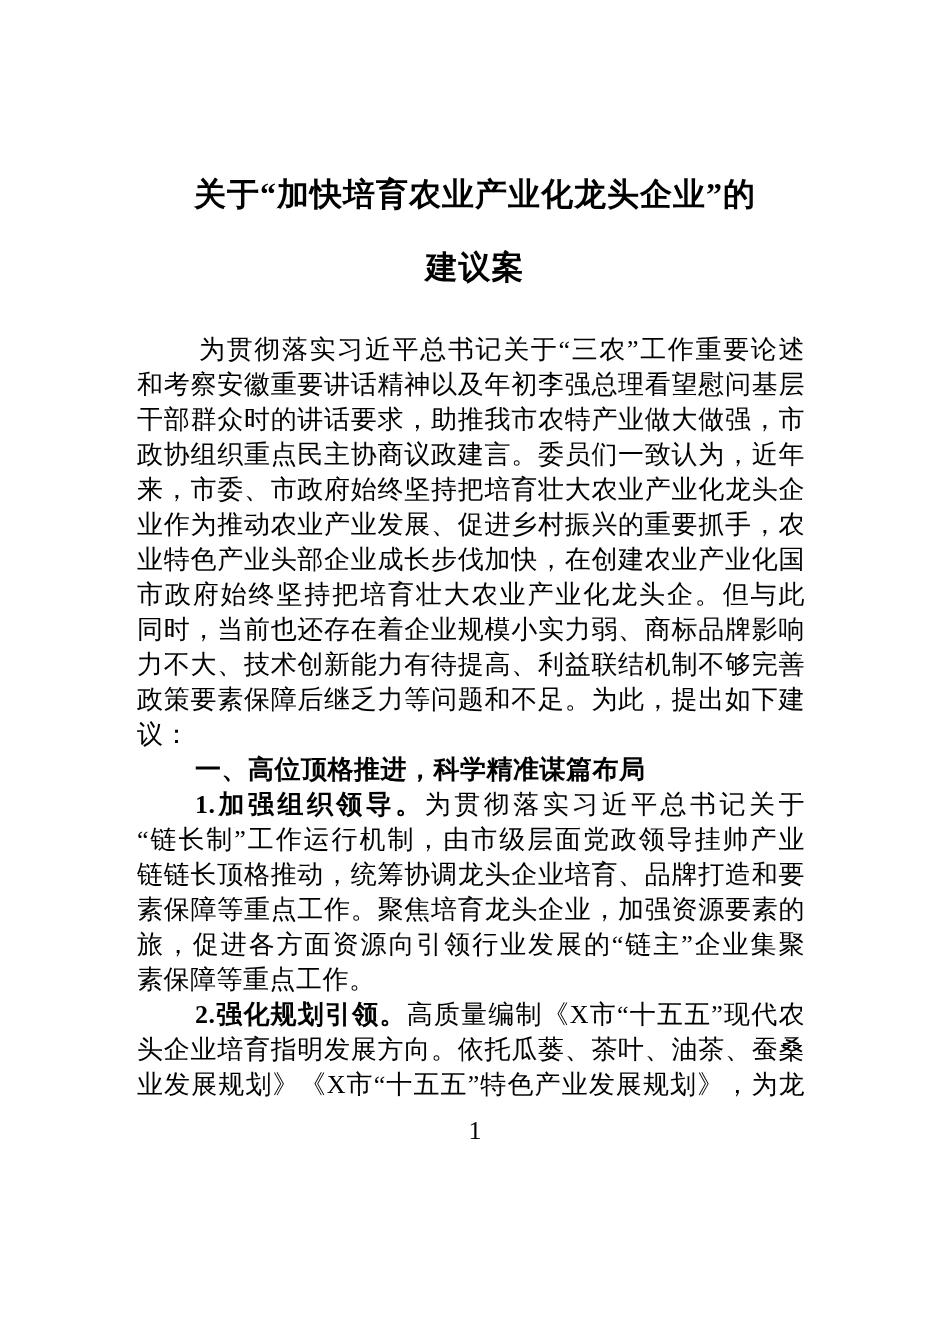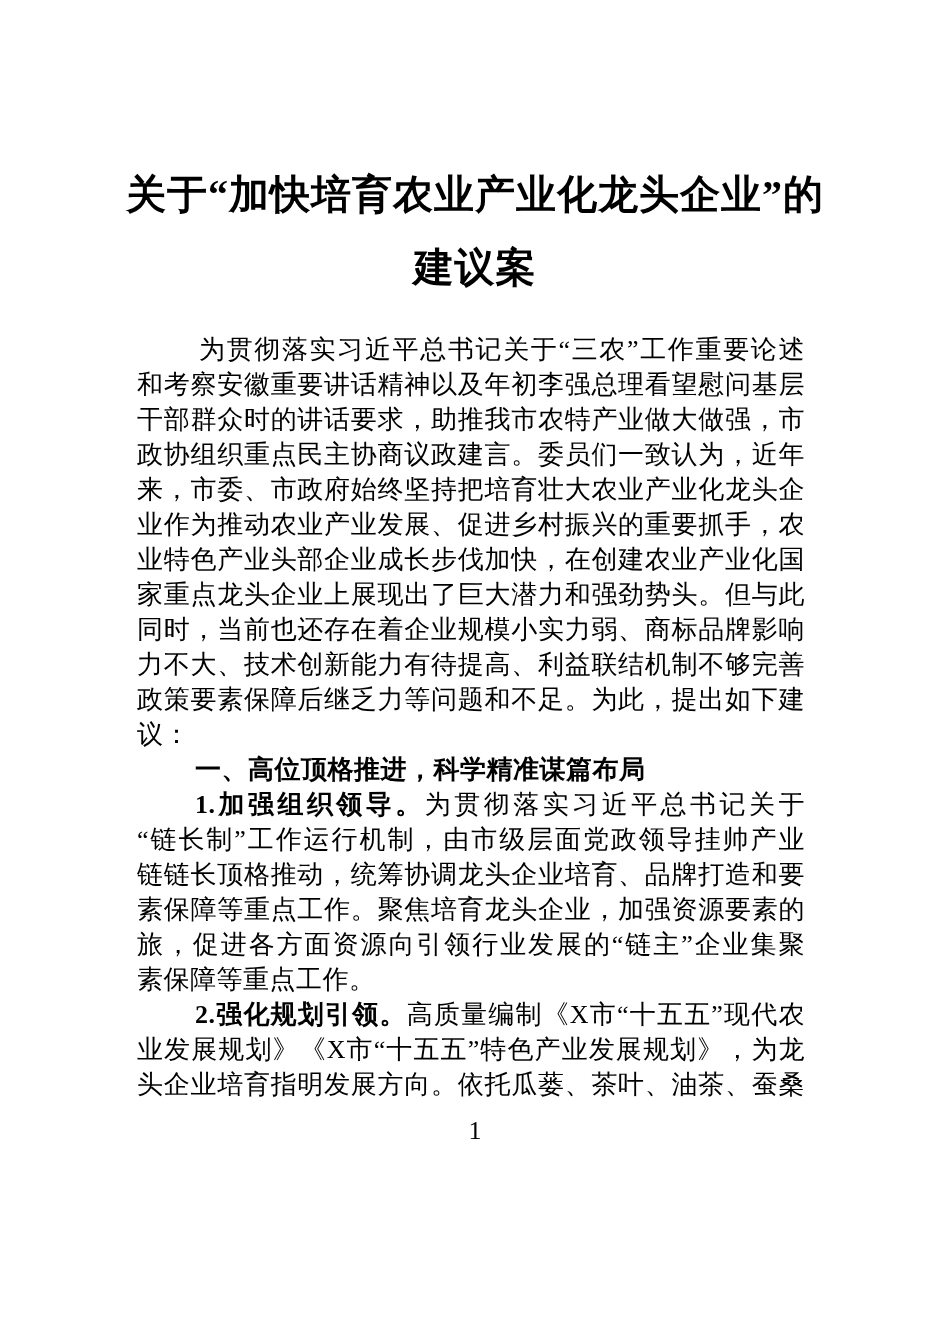--- a/index.html
+++ b/index.html
@@ -8,21 +8,21 @@
     background: #ffffff;
     color: #000000;
     font-family: "Liberation Serif", "DejaVu Serif", serif;
     overflow: hidden;
   }
   .page { position: relative; width: 950px; height: 1344px; }
 
   .doc-title {
     margin-top: 158px;
     text-align: center;
-    font-size: 40px;
+    font-size: 32px;
     line-height: 73px;
     font-weight: bold;
     letter-spacing: 1px;
   }
 
   .body-block {
     box-sizing: border-box;
     margin: 28px 0 0 137px;
     width: 668px;
     font-size: 26px;
@@ -69,40 +69,40 @@
 
   <div class="body-block">
 
     <div class="line just indent">为贯彻落实习近平总书记关于“三农”工作重要论述</div>
     <div class="line just">和考察安徽重要讲话精神以及年初李强总理看望慰问基层</div>
     <div class="line just">干部群众时的讲话要求，助推我市农特产业做大做强，市</div>
     <div class="line just">政协组织重点民主协商议政建言。委员们一致认为，近年</div>
     <div class="line just">来，市委、市政府始终坚持把培育壮大农业产业化龙头企</div>
     <div class="line just">业作为推动农业产业发展、促进乡村振兴的重要抓手，农</div>
     <div class="line just">业特色产业头部企业成长步伐加快，在创建农业产业化国</div>
-    <div class="line just">家重点龙头企业上展现出了巨大潜力和强劲势头。但与此</div>
+    <div class="line just">市政府始终坚持把培育壮大农业产业化龙头企。但与此</div>
     <div class="line just">同时，当前也还存在着企业规模小实力弱、商标品牌影响</div>
     <div class="line just">力不大、技术创新能力有待提高、利益联结机制不够完善</div>
     <div class="line just">政策要素保障后继乏力等问题和不足。为此，提出如下建</div>
     <div class="line">议：</div>
 
     <div class="line heading indent2">一、高位顶格推进，科学精准谋篇布局</div>
 
     <div class="line just indent2">
       <span class="lead">1.加强组织领导。</span><span>为贯彻落实习近平总书记关于</span>
     </div>
     <div class="line just">“链长制”工作运行机制，由市级层面党政领导挂帅产业</div>
     <div class="line just">链链长顶格推动，统筹协调龙头企业培育、品牌打造和要</div>
     <div class="line just">素保障等重点工作。聚焦培育龙头企业，加强资源要素的</div>
     <div class="line just">旅，促进各方面资源向引领行业发展的“链主”企业集聚</div>
     <div class="line">素保障等重点工作。</div>
 
     <div class="line just indent2">
       <span class="lead">2.强化规划引领。</span><span>高质量编制《X市“十五五”现代农</span>
     </div>
+    <div class="line just">头企业培育指明发展方向。依托瓜蒌、茶叶、油茶、蚕桑</div>
     <div class="line just">业发展规划》《X市“十五五”特色产业发展规划》，为龙</div>
-    <div class="line just">头企业培育指明发展方向。依托瓜蒌、茶叶、油茶、蚕桑</div>
 
   </div>
 
   <div class="pagenum">1</div>
 
 </div>
 
 </body></html>

